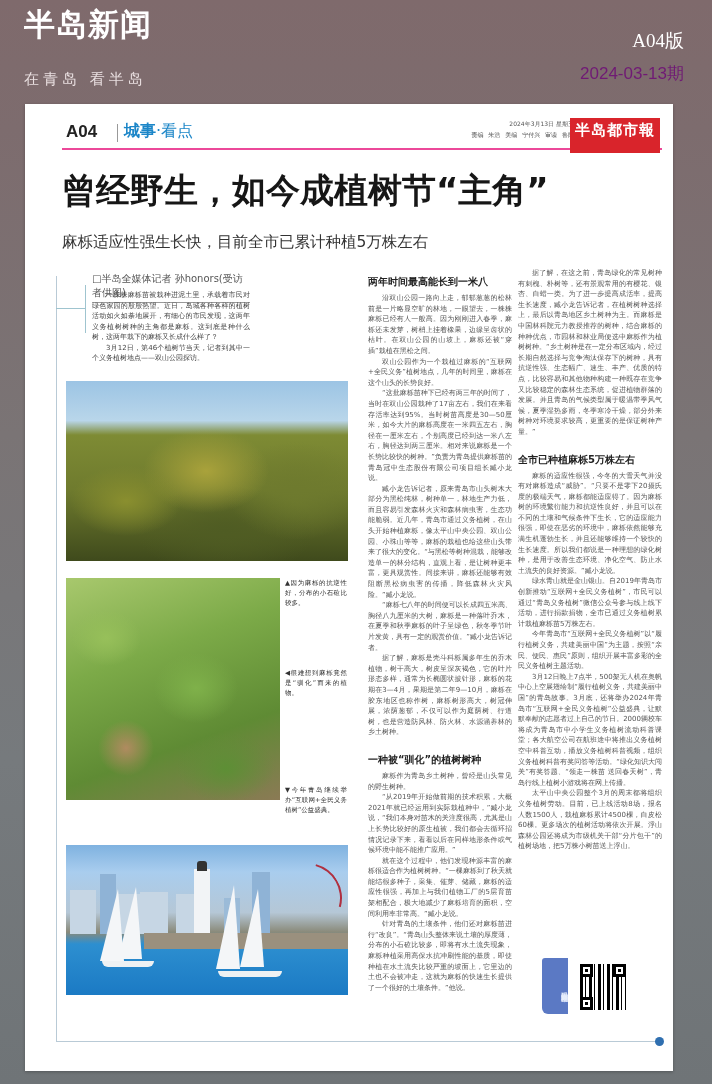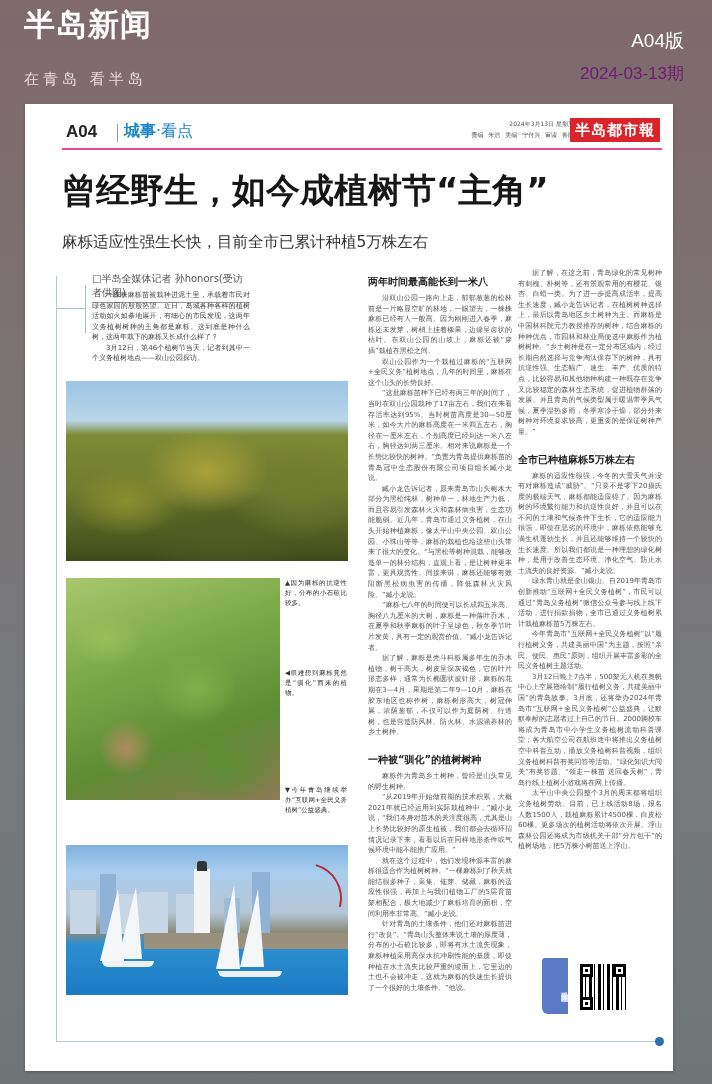--- a/index.html
+++ b/index.html
@@ -14,21 +14,21 @@
     position: absolute; left: 24px; top: 4px;
     color: #fff; font-size: 31px; font-weight: 900; letter-spacing: 1px;
     font-family: "DejaVu Sans", sans-serif;
   }
   .brand-slogan {
     position: absolute; left: 24px; top: 70px;
     color: #e9dfe0; font-size: 15px; letter-spacing: 4px;
   }
   .edition-label {
     position: absolute; right: 28px; top: 28px;
-    color: #fff; font-size: 19px; font-family: Liberation Sans, sans-serif;
+    color: #fff; font-size: 19px; font-family: Liberation Serif, serif;
   }
   .edition-date {
     position: absolute; right: 28px; top: 62px;
     color: #701a75; font-size: 17px; font-family: "Liberation Sans", sans-serif;
   }
 
   .paper {
     position: absolute; left: 25px; top: 104px; width: 648px; height: 967px;
     background: #fff;
     box-shadow: 0 1px 3px rgba(0,0,0,0.25);
@@ -44,21 +44,21 @@
     position: absolute; left: 62px; top: 116px; width: 600px; height: 34px;
     border-bottom: 2px solid #ec4899;
   }
   .page-no { position: absolute; left: 4px; top: 6px; font-size: 17px; font-weight: bold; color: #222; font-family: "Liberation Sans", sans-serif; }
   .page-sep { position: absolute; left: 55px; top: 8px; width: 1px; height: 18px; background: #999; }
   .section-name { position: absolute; left: 62px; top: 5px; font-size: 16px; color: #1c86c8; font-weight: bold; }
   .section-name .sub { font-weight: normal; }
   .mast-date { position: absolute; right: 88px; top: 4px; font-size: 6px; color: #555; }
   .mast-credits { position: absolute; right: 88px; top: 15px; font-size: 6px; color: #555; word-spacing: 3px; }
   .paper-logo {
-    position: absolute; right: 2px; top: 2px; width: 90px; height: 24px;
+    position: absolute; right: 2px; top: 2px; width: 90px; height: 35px;
     background: #d9242b; color: #fff; font-size: 15px; font-weight: bold;
     text-align: center; line-height: 24px; letter-spacing: 1px;
     font-family: "DejaVu Serif", serif;
   }
 
   .headline {
     position: absolute; left: 62px; top: 170px; width: 600px;
     font-size: 34px; font-weight: 900; color: #161616; letter-spacing: 0px; line-height: 40px;
   }
   .subheadline {

